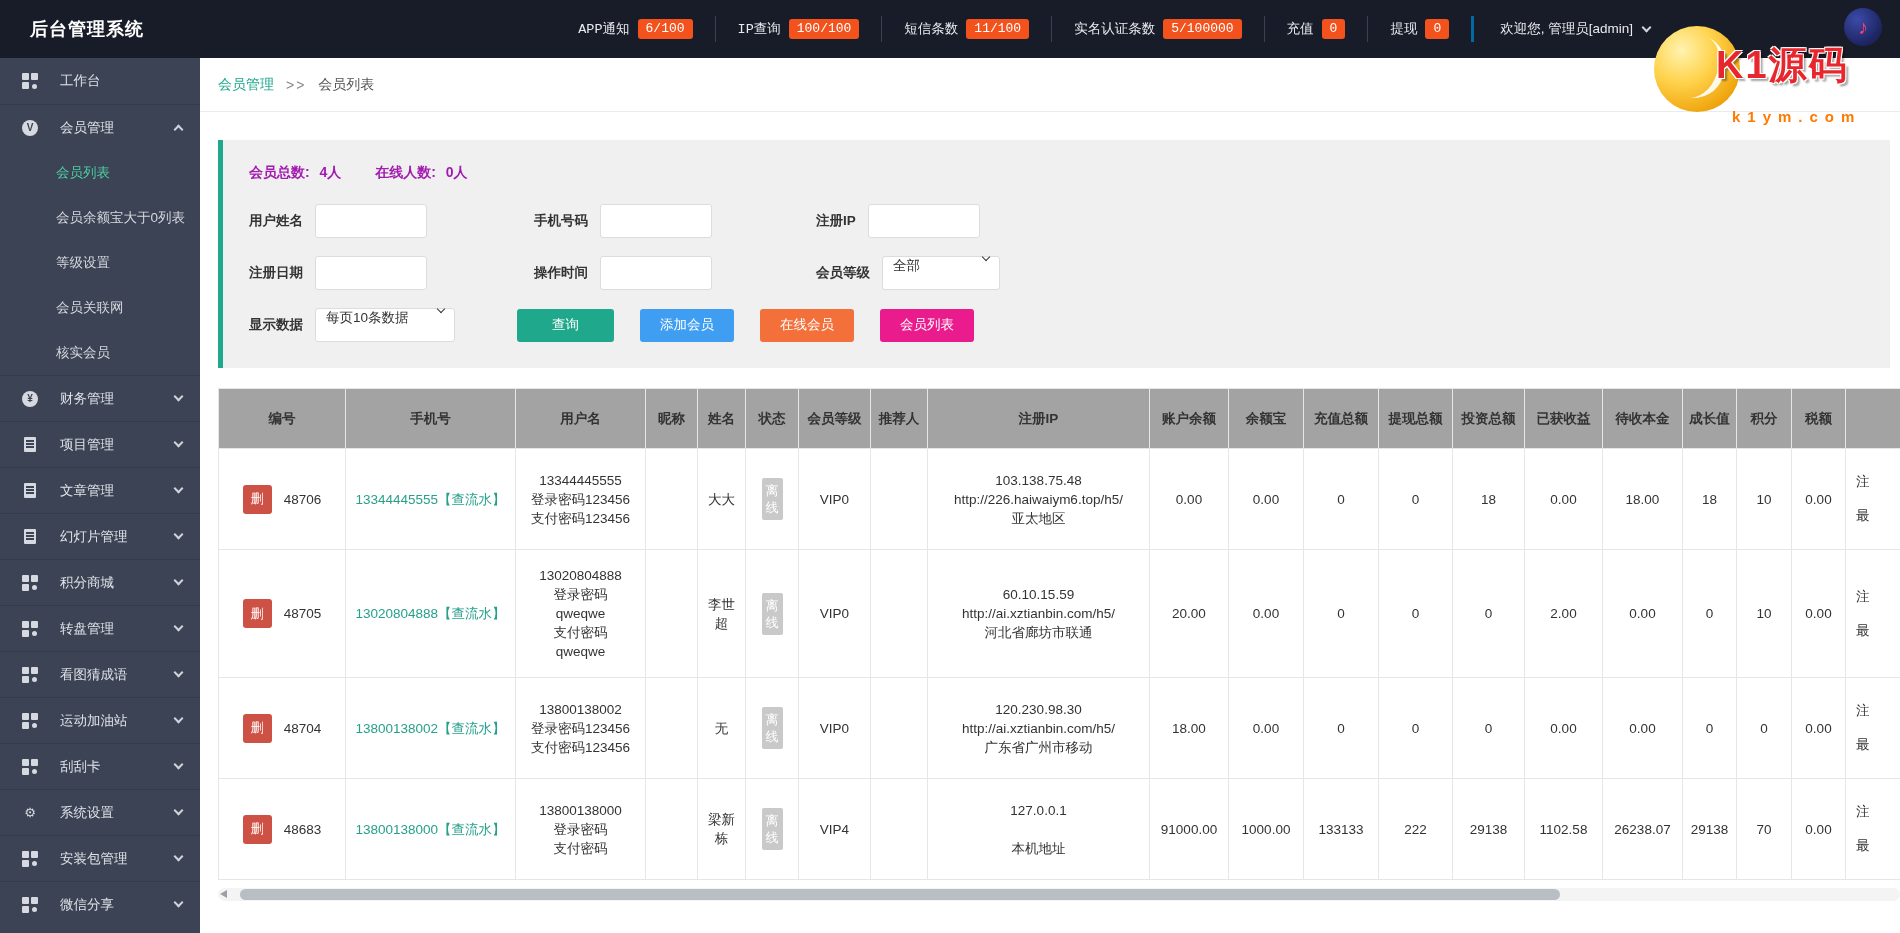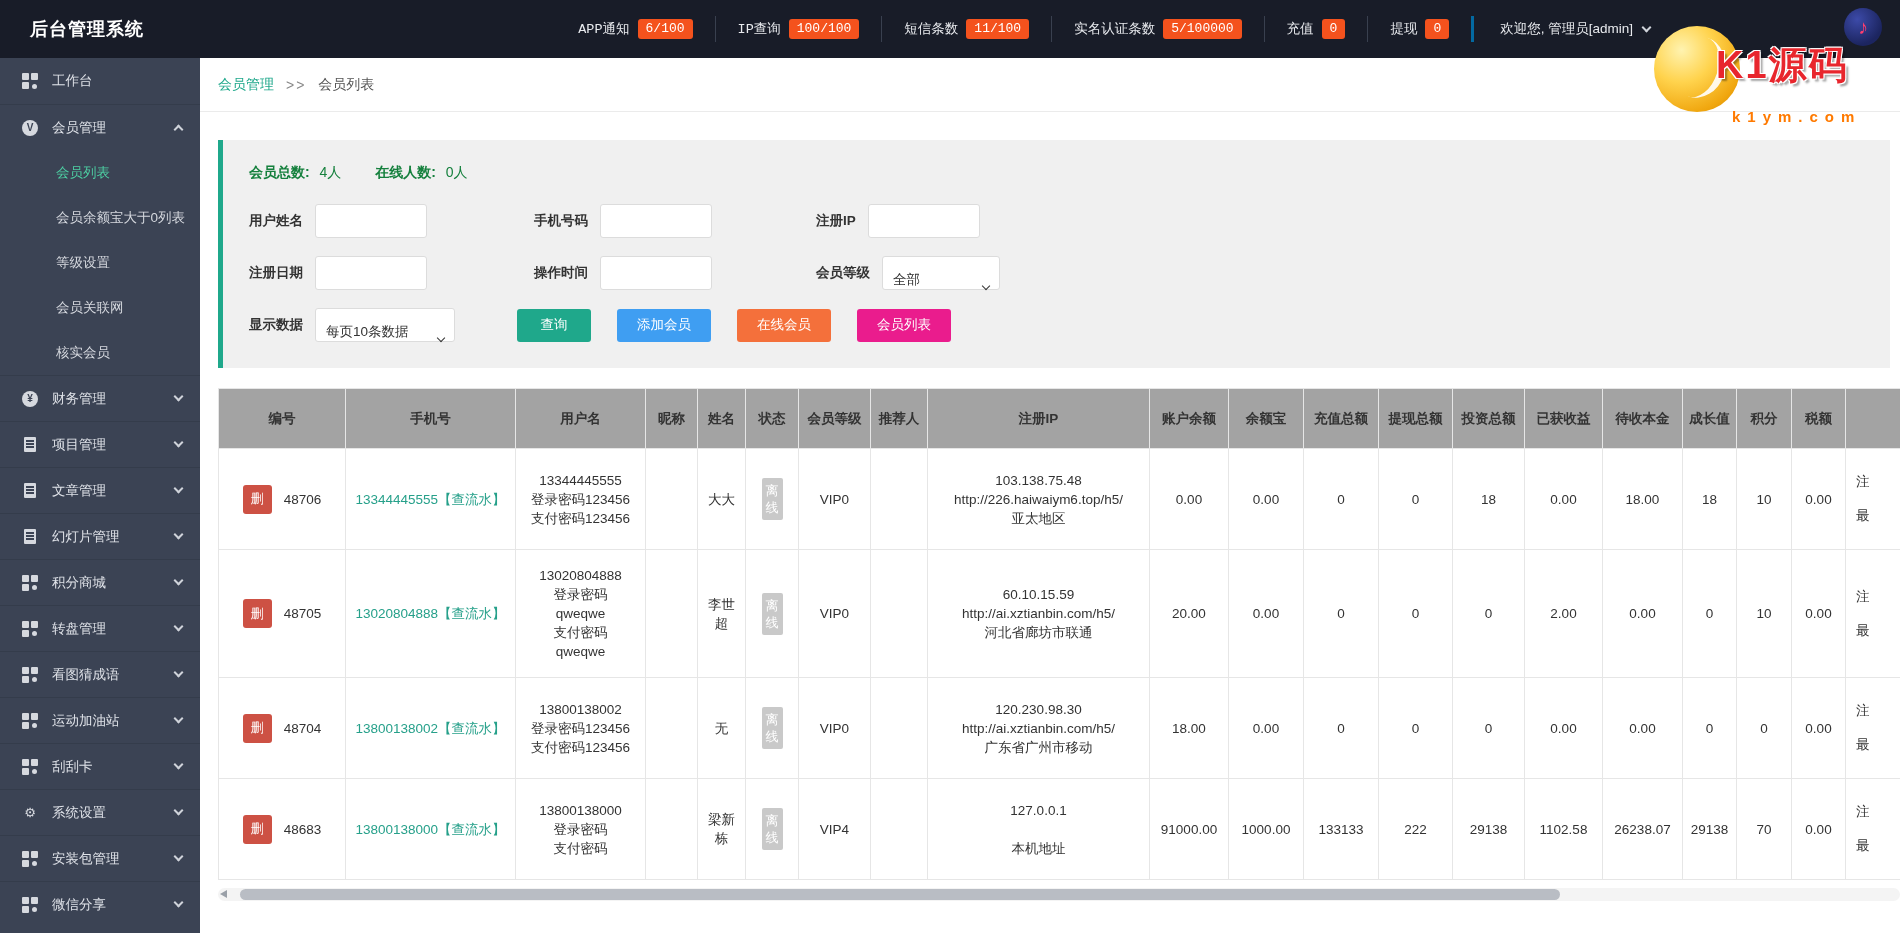--- a/index.html
+++ b/index.html
@@ -32,21 +32,21 @@
     text-shadow:1px 1px 0 #fff,-1px -1px 0 #fff,1px -1px 0 #fff,-1px 1px 0 #fff,3px 3px 2px rgba(0,0,0,.35);
     letter-spacing:2px;white-space:nowrap;}
   .wm-site{position:absolute;left:78px;top:100px;font-size:15px;font-weight:bold;color:#ff7a00;
     letter-spacing:7px;white-space:nowrap;}
   .wm-note{position:absolute;right:12px;top:0;width:38px;height:38px;border-radius:50%;
     background:radial-gradient(circle at 35% 30%,#3c4aa8,#1c2560 70%);display:flex;
     align-items:center;justify-content:center;color:#ff3d6e;font-size:20px;}
 
   
   .sidebar{position:fixed;top:58px;left:0;width:200px;height:875px;background:#3b4354;z-index:4;}
-  .s-item{display:flex;align-items:center;color:#dfe2e8;font-size:13.5px;cursor:pointer;}
+  .s-item{display:flex;align-items:center;color:#dfe2e8;font-size:13.5px;cursor:pointer;gap:8px;}
   .s-item.top{height:46px;padding:0 18px 0 22px;border-top:1px solid #343c4b;}
   .s-item.top:first-child{border-top:none;}
   .s-item.sub{height:45px;padding-left:56px;color:#d6d9df;}
   .s-item.sub.active{color:#4dcfa3;}
   .s-icon{width:16px;height:16px;margin-right:14px;display:inline-flex;align-items:center;
     justify-content:center;color:#d6d9df;font-size:13px;flex:none;}
   .s-caret{margin-left:auto;}
   .grid-ic{display:grid;grid-template-columns:7px 7px;grid-gap:2px;}
   .grid-ic i{width:7px;height:7px;background:#d6d9df;border-radius:1px;}
   .grid-ic i:last-child{width:5px;height:5px;border-radius:50%;margin:1px 0 0 1px;}
@@ -62,37 +62,37 @@
     border-bottom:1px solid #ebebeb;background:#fff;}
   .bc-link{color:#1fa88b;cursor:pointer;}
   .bc-sep{color:#888;margin:0 12px;letter-spacing:2px;}
   .bc-cur{color:#555;}
 
   .content{padding:28px 0 0 18px;}
 
   
   .filter{background:#f0f0f0;border-left:5px solid #1fa88b;margin-right:10px;
     padding:24px 0 26px 26px;}
-  .f-summary{font-size:14px;font-weight:normal;color:#15803d;margin-bottom:22px;}
+  .f-summary{font-size:14px;font-weight:bold;color:#a21caf;margin-bottom:22px;}
   .f-summary b{margin-right:6px;}
   .f-summary .gap{display:inline-block;width:26px;}
   .f-row{display:flex;align-items:center;margin-bottom:18px;}
   .f-row:last-child{margin-bottom:0;}
   .f-group{display:flex;align-items:center;}
   .f-label{font-size:13.5px;font-weight:bold;color:#333;margin-right:12px;white-space:nowrap;}
   .f-input{width:112px;height:34px;border:1px solid #dcdcdc;border-radius:3px;background:#fff;
     padding:0 8px;font-size:13px;outline:none;}
   .f-select{height:34px;border:1px solid #dcdcdc;border-radius:3px;background:#fff;
-    display:flex;align-items:flex-end;padding:0 10px;font-size:13.5px;color:#333;cursor:pointer;}
+    display:flex;align-items:flex-start;padding:0 10px;font-size:13.5px;color:#333;cursor:pointer;}
   .f-select .sel-chev{display:inline-block;width:6px;height:6px;border-right:1.5px solid #333;
     border-bottom:1.5px solid #333;transform:rotate(45deg);margin-left:auto;margin-top:-3px;}
   .g1{width:285px;} .g2{width:282px;}
   .btn{height:33px;border:none;border-radius:3px;color:#fff;font-size:13.5px;cursor:pointer;
     padding:0 20px;margin-right:26px;}
-  .btn-search{background:#1fa88b;width:74px;padding:0;}
+  .btn-search{background:#1fa88b;width:97px;padding:0;}
   .btn-add{background:#3f9ef2;}
   .btn-online{background:#f4703b;}
   .btn-adjust{background:#ea1c8d;}
   .btn-zone{margin-left:62px;display:flex;align-items:center;}
 
   
   .table-wrap{margin-top:20px;width:1682px;overflow:hidden;}
   table{border-collapse:collapse;table-layout:fixed;width:1697px;font-size:13.5px;}
   th,td{border:1px solid #e6e6e6;text-align:center;vertical-align:middle;}
   th{background:#a3a3a3;font-weight:600;color:#333;height:60px;padding:2px 4px;line-height:19px;}

